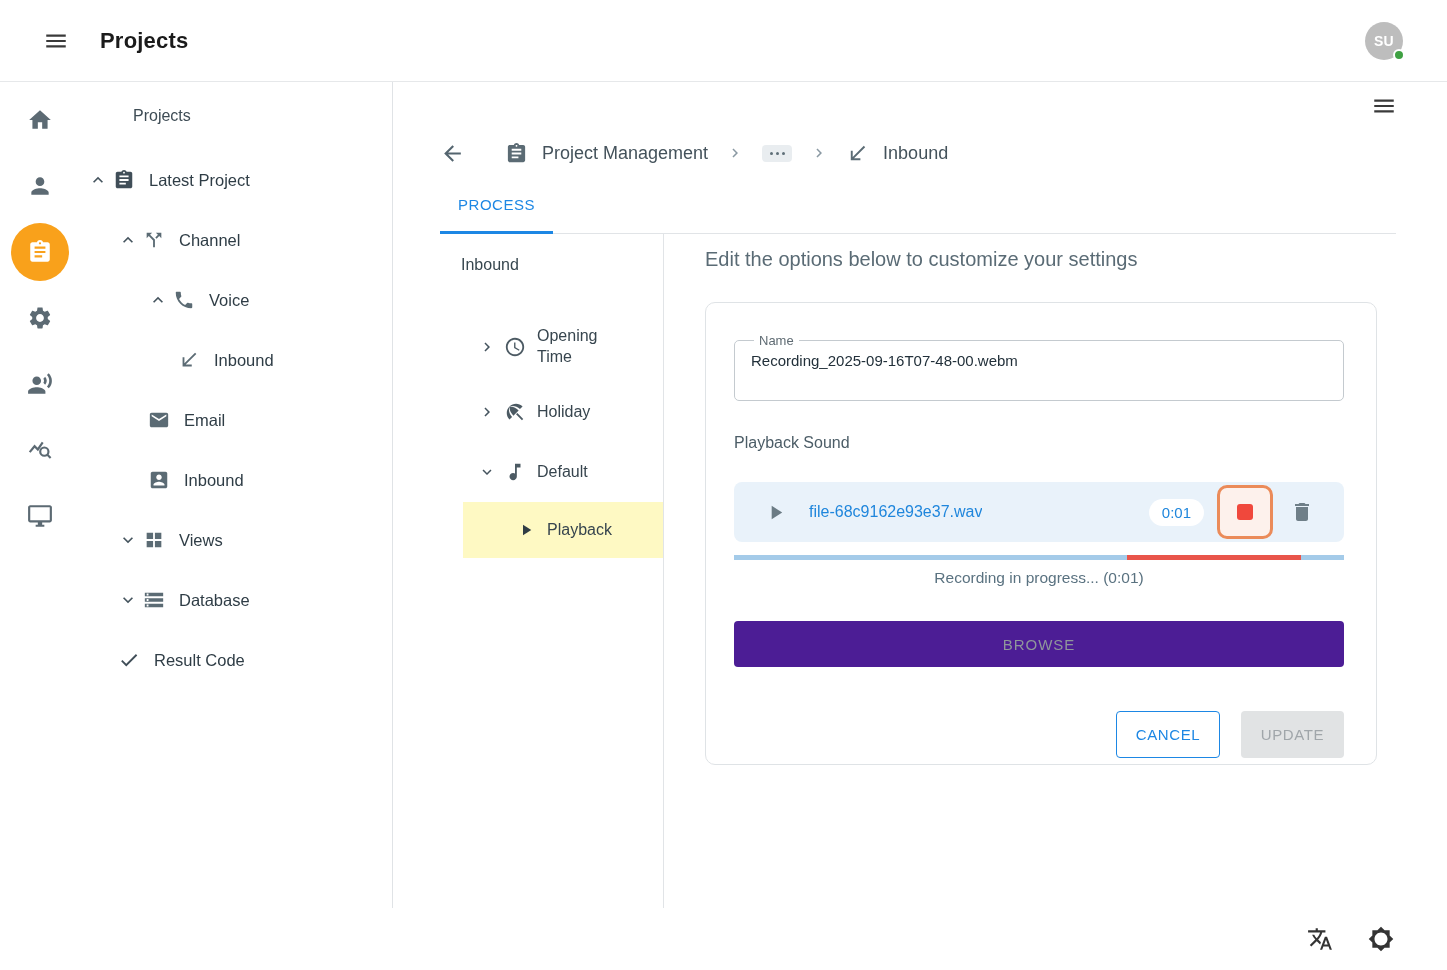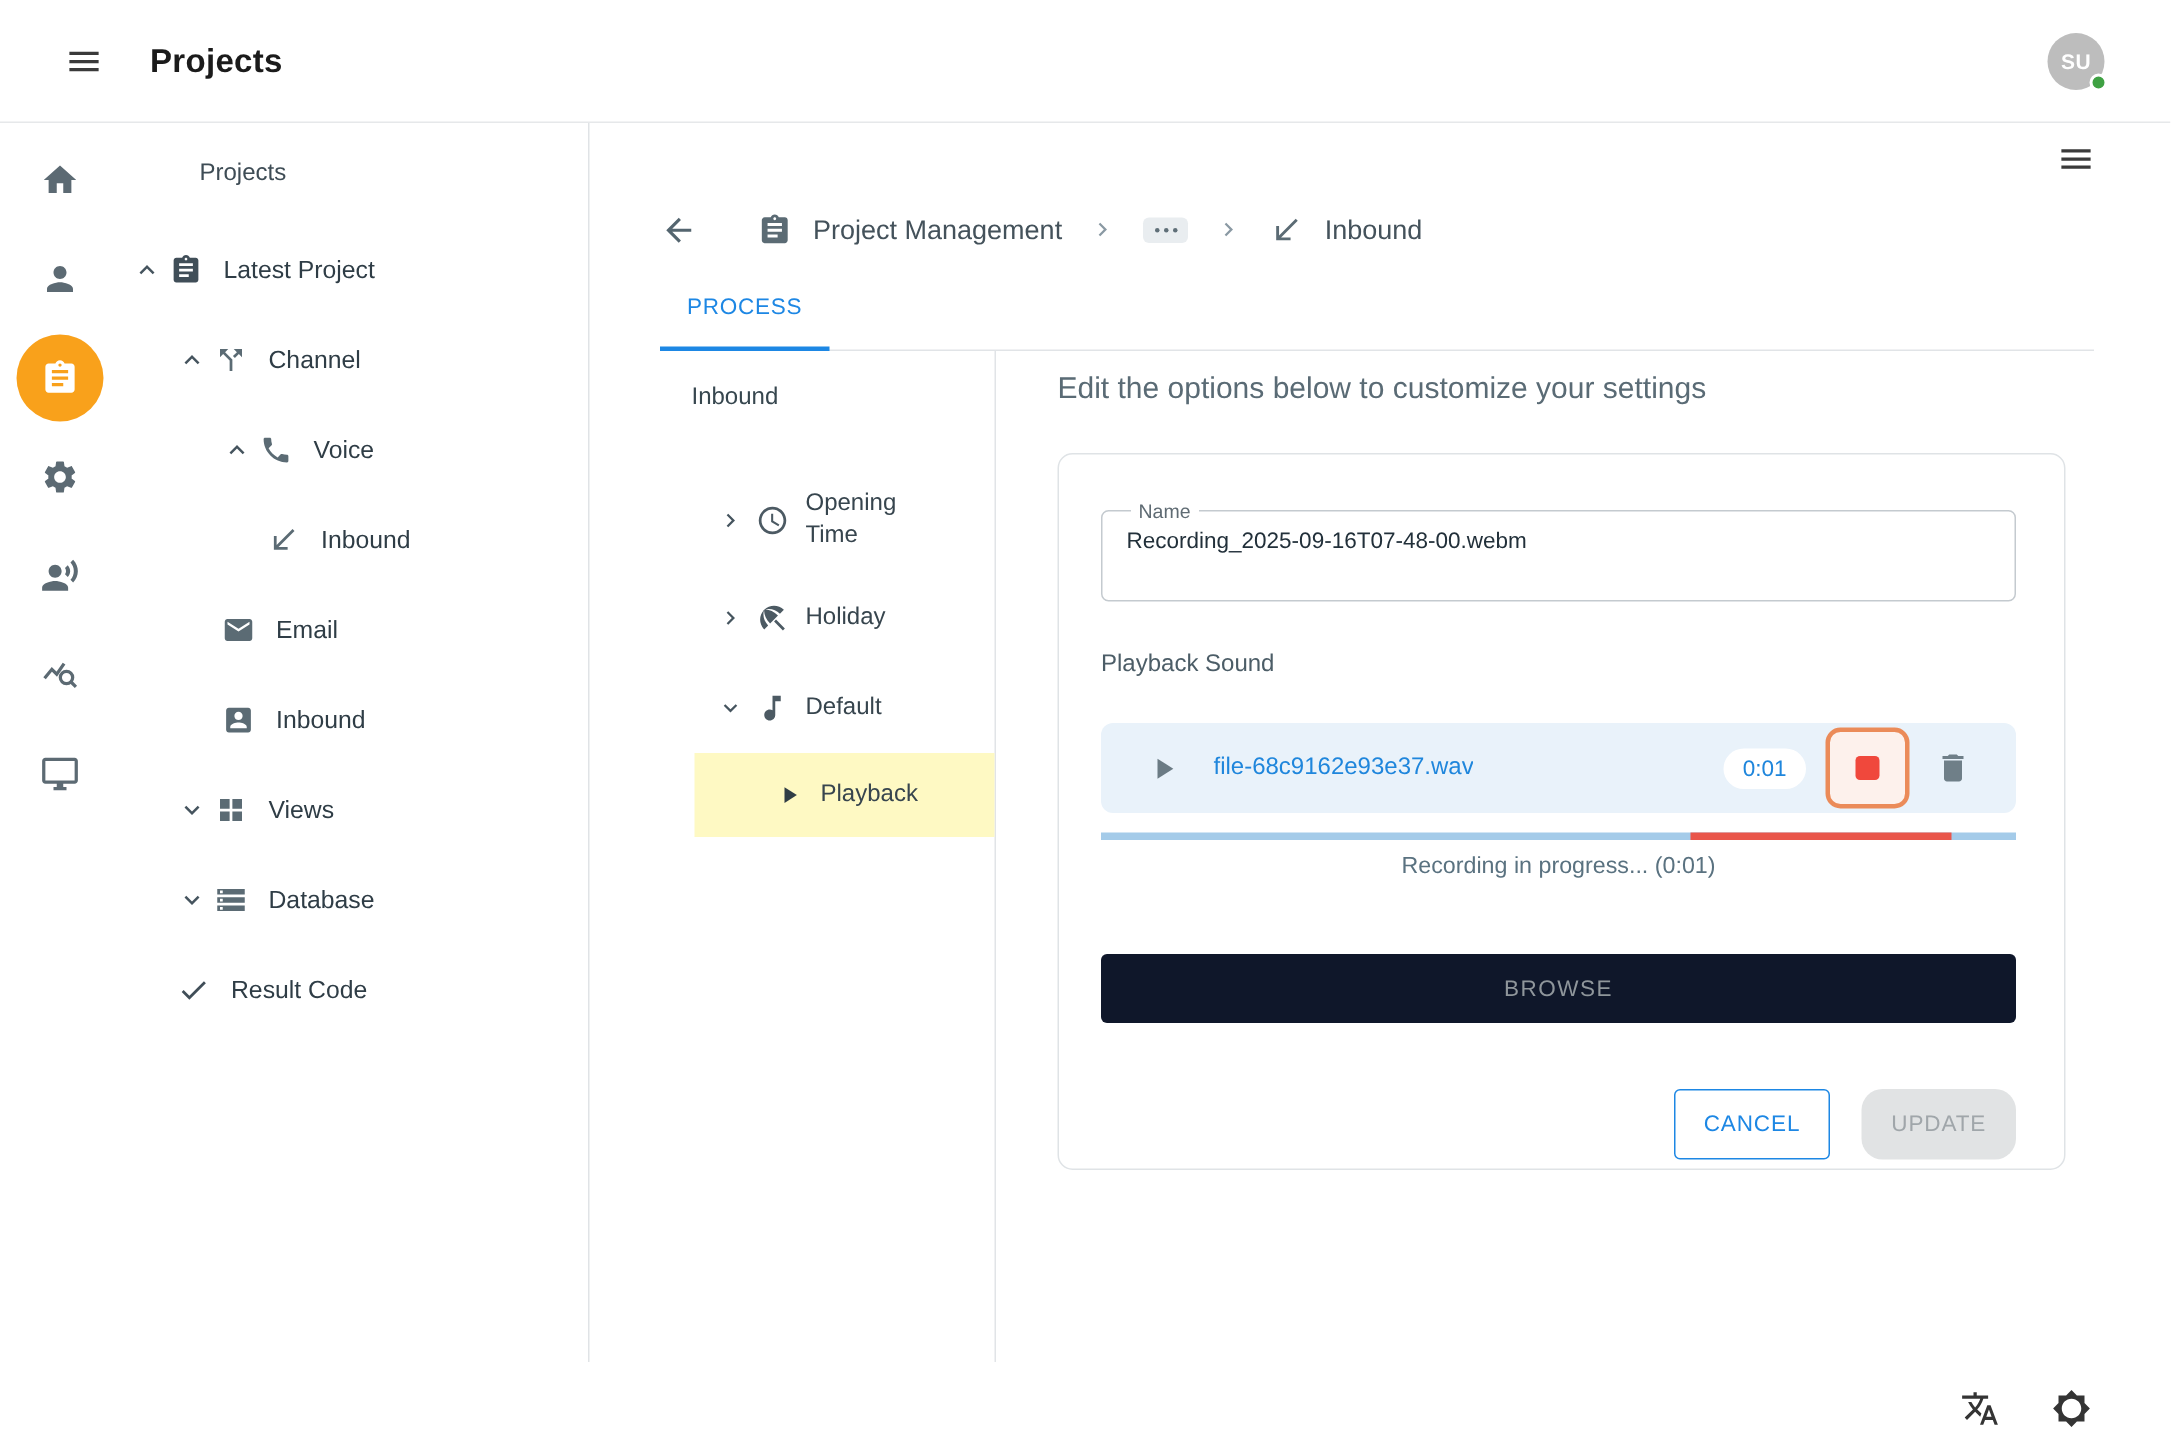--- a/index.html
+++ b/index.html
@@ -110,29 +110,29 @@
     border:3px solid #eb8b59; background:#fdf1ec; display:flex; align-items:center;
     justify-content:center; cursor:pointer; flex:none; }
   .stop-btn .sq { width:16px; height:16px; border-radius:3px; background:#f0483c; }
   .trash-btn { margin-left:17px; width:24px; height:24px; color:#6f7f88; cursor:pointer; flex:none; }
 
   .progress { margin-top:13px; height:5px; background:#a4cbe9; position:relative; }
   .progress .seg { position:absolute; top:0; height:100%; background:#e9554a; }
 
   .rec-status { margin-top:9px; text-align:center; font-size:15.5px; color:#5a7280; }
 
-  .browse-btn { margin-top:49px; width:100%; height:46px; border:none; border-radius:4px;
-    background:#0f172a; color:#8f969b; font-family:"Liberation Sans",sans-serif;
+  .browse-btn { margin-top:34px; width:100%; height:46px; border:none; border-radius:4px;
+    background:#4c1d95; color:#8f969b; font-family:"Liberation Sans",sans-serif;
     font-size:15px; font-weight:500; letter-spacing:1px; cursor:pointer; }
 
   .btnrow { margin-top:44px; display:flex; justify-content:flex-end; gap:21px; }
   .cancel-btn { width:104px; height:47px; background:#fff; border:1px solid #1d87e4;
     border-radius:4px; color:#1d87e4; font-family:"Liberation Sans",sans-serif;
     font-size:15px; font-weight:500; letter-spacing:.6px; cursor:pointer; }
-  .update-btn { width:103px; height:47px; background:#e1e3e4; border:none; border-radius:14px;
+  .update-btn { width:103px; height:47px; background:#e1e3e4; border:none; border-radius:4px;
     color:#a0a6aa; font-family:"Liberation Sans",sans-serif; font-size:15px; font-weight:500;
     letter-spacing:.6px; cursor:pointer; }
 
   
   .footer { position:absolute; left:0; bottom:0; width:100%; height:62px;
     display:flex; align-items:center; justify-content:flex-end; gap:35px;
     padding-right:53px; background:#fff; }
   .footer .fic { width:26px; height:26px; color:#343434; cursor:pointer; }
 </style>
 </head>

